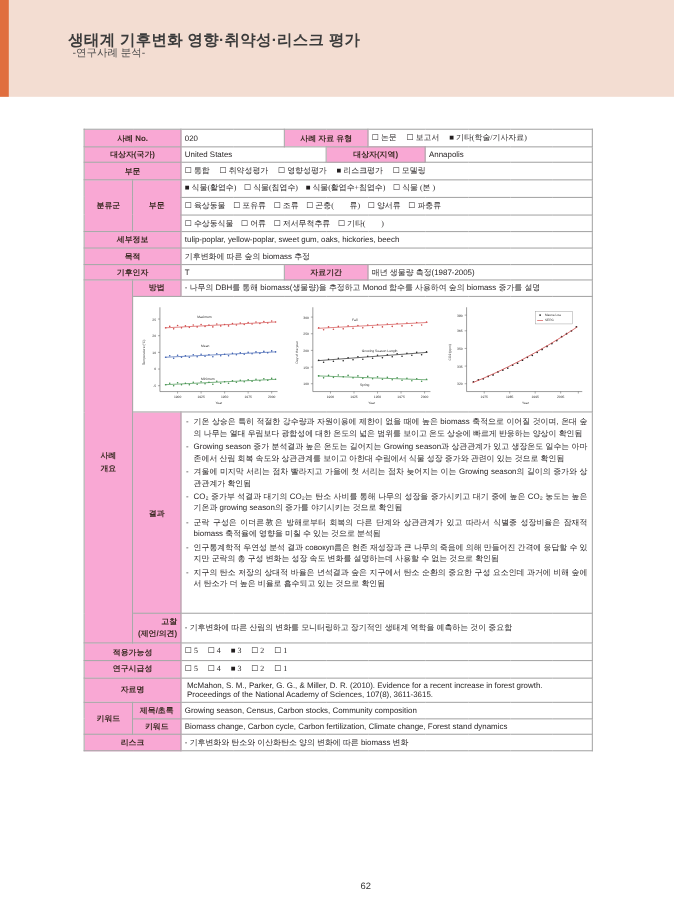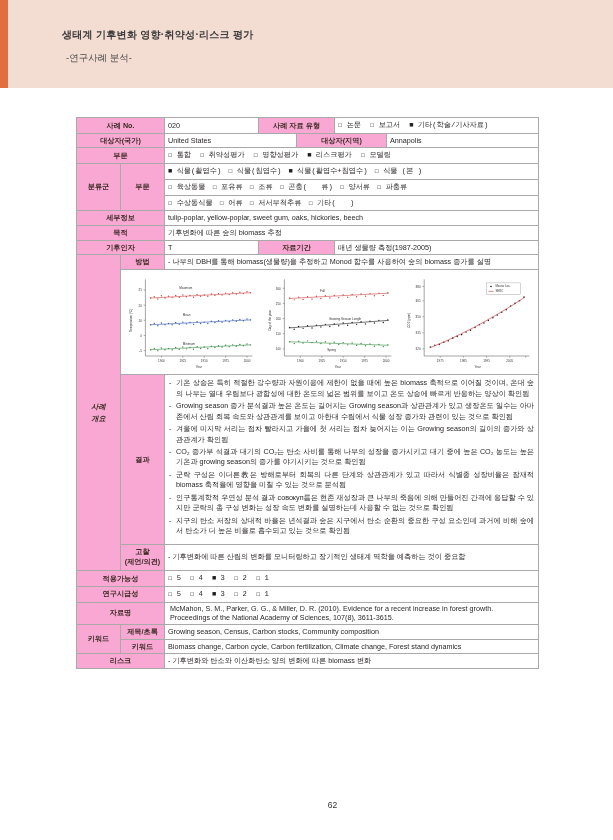--- a/index.html
+++ b/index.html
@@ -32,29 +32,29 @@
     position: absolute;
     left: 0; top: 0;
     width: 8px;
     height: 88px;
     background: #e06e3f;
   }
   .header-title {
     position: absolute;
     left: 62px;
     top: 28px;
-    font-size: 10px;
+    font-size: 14px;
     font-weight: bold;
     color: #3b3b3b;
     letter-spacing: 0.3px;
   }
   .header-sub {
     position: absolute;
     left: 66px;
-    top: 52px;
+    top: 42px;
     font-size: 9.5px;
     color: #4a4a4a;
   }
 
   
   .tbl-wrap {
     position: absolute;
     left: 76px;
     top: 117px;
     width: 462px;
@@ -89,21 +89,21 @@
     padding: 0;
     list-style: none;
   }
   ul.dash li {
     position: relative;
     padding-left: 7px;
     margin-bottom: 2.5px;
     text-align: justify;
     line-height: 1.42;
   }
-  ul.dash li:last-child { margin-bottom: 4px; }
+  ul.dash li:last-child { margin-bottom: 18px; }
   ul.dash li::before {
     content: "-";
     position: absolute;
     left: 0;
     top: 0;
   }
 
   
   .charts {
     display: flex;
@@ -123,21 +123,21 @@
   .footer-page {
     position: absolute;
     left: 0;
     top: 800px;
     width: 613px;
     text-align: center;
     font-size: 8.5px;
     color: #333;
     margin-left: 26px;
   }
-  .sq { font-family: Liberation Mono, monospace; }
+  .sq { font-family: Liberation Serif, serif; }
 </style>
 </head>
 <body>
 
 <div class="page">
 
   <div class="header-band">
     <div class="header-accent"></div>
     <div class="header-title">생태계 기후변화 영향·취약성·리스크 평가</div>
     <div class="header-sub">-연구사례 분석-</div>
@@ -212,21 +212,21 @@
       </tr>
 
       <tr>
         <td class="lbl" colspan="2">기후인자</td>
         <td class="left cell-pad" colspan="2">T</td>
         <td class="lbl" colspan="2">자료기간</td>
         <td class="left cell-pad" colspan="5">매년 생물량 측정(1987-2005)</td>
       </tr>
 
       <tr>
-        <td class="lbl" rowspan="4" style="line-height:1.6;font-style:italic;">사례<br>개요</td>
+        <td class="lbl" rowspan="4" style="line-height:1.6;">사례<br>개요</td>
         <td class="lbl">방법</td>
         <td class="left cell-pad" colspan="9">- 나무의 DBH를 통해 biomass(생물량)을 추정하고 Monod 함수를 사용하여 숲의 biomass 증가를 설명</td>
       </tr>
 
       <tr>
         <td colspan="10" style="padding:0;">
           <div class="charts">
 
             <div class="chart-box">
               <svg class="chart" viewBox="0 0 150 108">
@@ -560,21 +560,21 @@
             <li>겨울에 미지막 서리는 점차 빨라지고 가을에 첫 서리는 점차 늦어지는 이는 Growing season의 길이의 증가와 상관관계가 확인됨</li>
             <li>CO₂ 증가부 석결과 대기의 CO₂는 탄소 사비를 통해 나무의 성장을 증가시키고 대기 중에 높은 CO₂ 농도는 높은 기온과 growing season의 증가를 야기시키는 것으로 확인됨</li>
             <li>군락 구성은 이더른教은 방해로부터 회복의 다른 단계와 상관관계가 있고 따라서 식별종 성장비율은 잠재적 biomass 축적율에 영향을 미칠 수 있는 것으로 분석됨</li>
             <li>인구통계학적 우연성 분석 결과 совокуп름은 현존 재성장과 큰 나무의 죽음에 의해 만들어진 간격에 응답할 수 있지만 군락의 총 구성 변화는 성장 속도 변화를 설명하는데 사용할 수 없는 것으로 확인됨</li>
             <li>지구의 탄소 저장의 상대적 바율은 년석결과 숲은 지구에서 탄소 순환의 중요한 구성 요소인데 과거에 비해 숲에서 탄소가 더 높은 비율로 흡수되고 있는 것으로 확인됨</li>
           </ul>
         </td>
       </tr>
 
       <tr>
-        <td class="lbl" style="line-height:1.5;">고찰<br>(제언/의견)</td>
+        <td class="lbl" style="line-height:1.5;text-align:right;">고찰<br>(제언/의견)</td>
         <td class="left cell-pad" colspan="9">- 기후변화에 따른 산림의 변화를 모니터링하고 장기적인 생태계 역학을 예측하는 것이 중요함</td>
       </tr>
 
       <tr>
         <td class="lbl" colspan="2">적용가능성</td>
         <td class="left cell-pad opts" colspan="9">
           <span class="sq">☐ 5</span><span class="sq">☐ 4</span><span class="sq">■ 3</span><span class="sq">☐ 2</span><span class="sq">☐ 1</span>
         </td>
       </tr>
 

